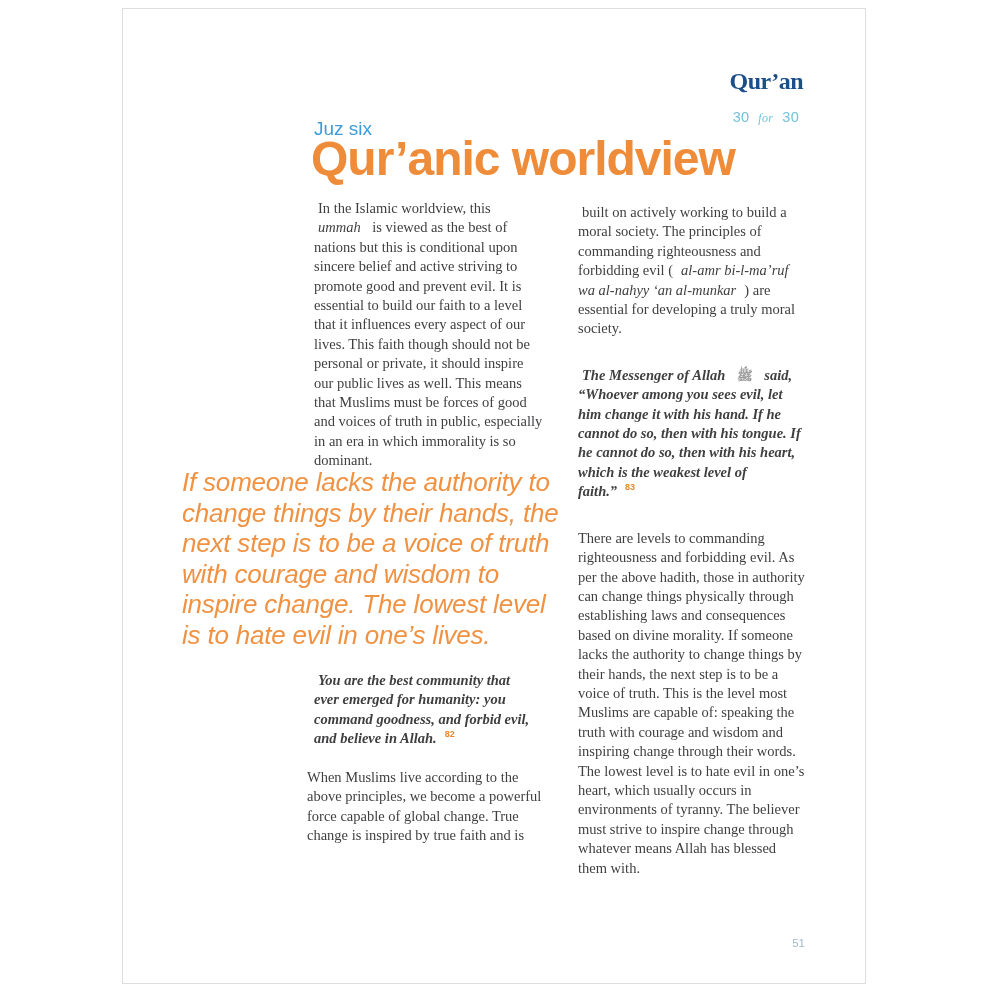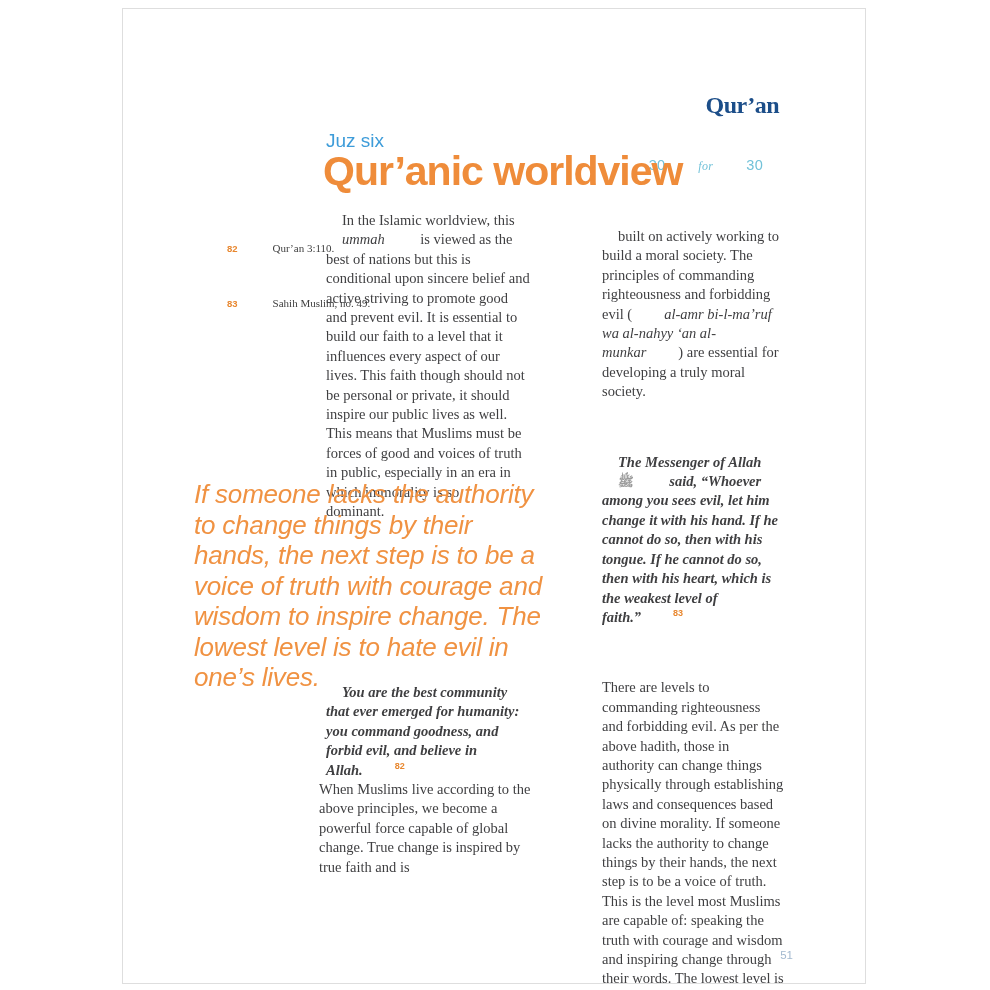--- a/index.html
+++ b/index.html
@@ -1,15 +1,15 @@
 <!DOCTYPE html>
 <html><head>
 <meta charset="utf-8">
 <style>
-  * { margin:0; padding:16px; box-sizing:border-box; }
+  * { margin:0; padding:4px; box-sizing:border-box; }
   html,body { width:990px; height:990px; background:#ffffff; overflow:hidden; }
   body { font-family:"Liberation Serif", serif; }
 
   .page {
     position:absolute; left:122px; top:8px; width:744px; height:976px;
     background:#ffffff; border:1px solid #dedede;
   }
 
   
   .logo { position:absolute; top:52px; right:54px; text-align:right; }
@@ -25,21 +25,21 @@
 
   
   .kicker {
     position:absolute; left:187px; top:105px;
     font-family:"Liberation Sans", sans-serif; 
     font-size:19px; color:#3e9cd9;
   }
   .title {
     position:absolute; left:184px; top:124px;
     font-family:"Liberation Sans", sans-serif; font-weight:700;
-    font-size:41px; letter-spacing:-1px; color:#ef8c3a; line-height:44px;
+    font-size:48px; letter-spacing:-1px; color:#ef8c3a; line-height:44px;
   }
 
   
   .footnotes { position:absolute; left:56px; top:195px; width:130px; }
   .fn-row { line-height:21px; white-space:nowrap; }
   .fn-num {
     font-family:"Liberation Sans", sans-serif; font-weight:700;
     font-size:9.5px; color:#e8872f; margin-right:3px;
   }
   .fn-text { font-family:"Liberation Serif", serif; font-size:11px; color:#414141; }
@@ -87,28 +87,20 @@
 <div class="page">
 
   <div class="logo">
     <div class="logo-title">Qur’an</div>
     <div class="logo-sub"><span>30</span><span class="logo-for">for</span><span>30</span></div>
   </div>
 
   <div class="kicker">Juz six</div>
   <h1 class="title">Qur’anic worldview</h1>
 
-  <div class="footnotes">
-    <div class="fn-row">
-      <span class="fn-num">82</span><span class="fn-text">Qur’an 3:110.</span>
-    </div>
-    <div class="fn-row">
-      <span class="fn-num">83</span><span class="fn-text">Sahih Muslim, no. 49.</span>
-    </div>
-  </div>
 
   <div class="col1-p1 body-text"><span>In the Islamic worldview, this </span><span class="seg-i">ummah</span><span> is viewed as the best of nations but this is conditional upon sincere belief and active striving to promote good and prevent evil. It is essential to build our faith to a level that it influences every aspect of our lives. This faith though should not be personal or private, it should inspire our public lives as well. This means that Muslims must be forces of good and voices of truth in public, especially in an era in which immorality is so dominant.</span></div>
 
   <div class="pullquote">If someone lacks the authority to change things by their hands, the next step is to be a voice of truth with courage and wisdom to inspire change. The lowest level is to hate evil in one’s lives.</div>
 
   <div class="blockquote body-text"><span>You are the best community that ever emerged for humanity: you command goodness, and forbid evil, and believe in Allah.</span><sup class="ref">82</sup></div>
 
   <div class="col1-p2 body-text">When Muslims live according to the above principles, we become a powerful force capable of global change. True change is inspired by true faith and is</div>
 
   <div class="col2">

